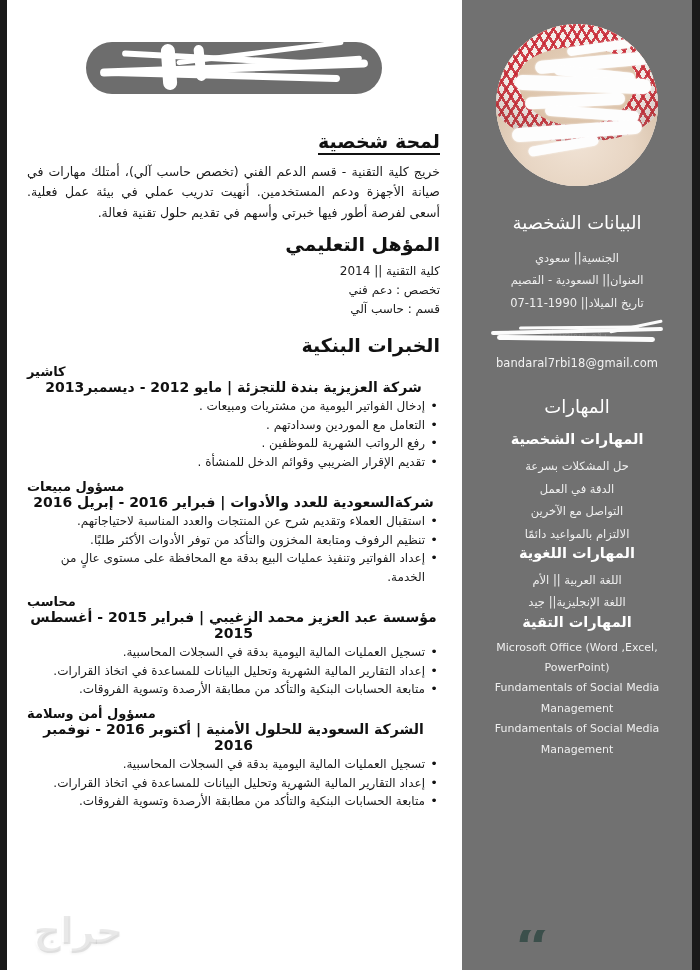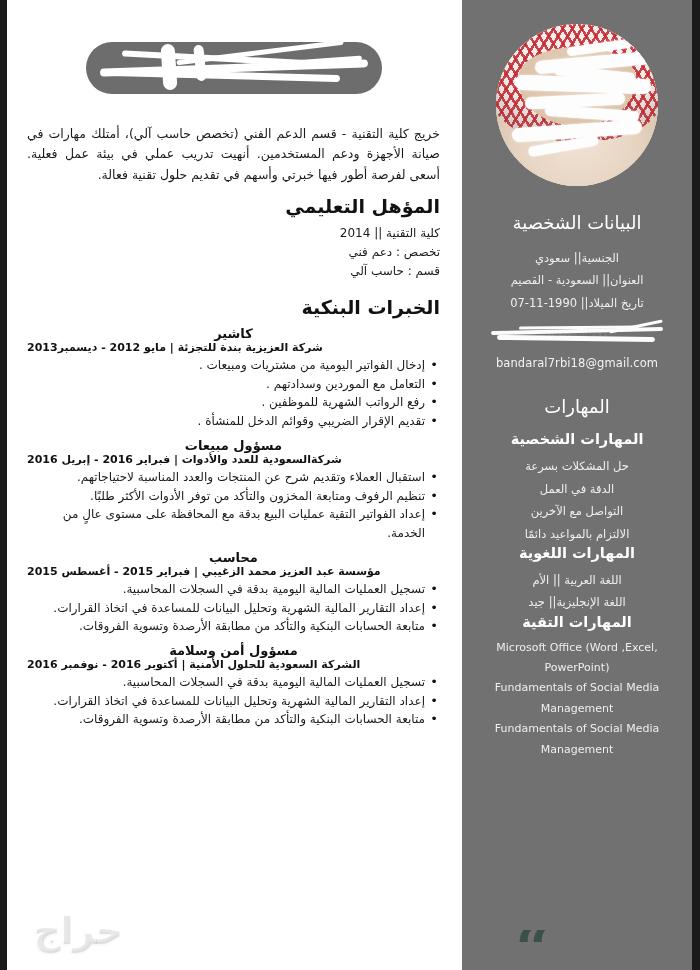--- a/index.html
+++ b/index.html
@@ -175,25 +175,25 @@
   .h1-row { text-align:right; }
   .m-para {
     font-size:12.5px; color:#1a1a1a; line-height:1.62;
     text-align:justify; margin-bottom:10px;
   }
   .edu-line {
     font-size:12px; color:#1a1a1a; line-height:1.6; text-align:right;
   }
   .job { margin-top:8px; margin-bottom:4px; }
   .job-title {
-    font-size:13px; font-weight:bold; color:#111111; text-align:center;
+    font-size:13px; font-weight:bold; color:#111111; text-align:left;
   }
   .job-meta {
-    font-size:11px; font-weight:bold; color:#111111;
-    text-align:left; margin-bottom:2px;
+    font-size:14px; font-weight:bold; color:#111111;
+    text-align:center; margin-bottom:2px;
   }
   .job ul { list-style:none; margin:0; padding:0; }
   .job li {
     font-size:12px; color:#1a1a1a; line-height:1.54;
     text-align:right; padding-right:15px; position:relative;
   }
   .job li::before {
     content:"•"; position:absolute; right:2px; top:-1px;
     font-size:13px; color:#111;
   }
@@ -223,20 +223,23 @@
     <div class="name-redact">
       <span class="nr nr1"></span>
         <span class="nr nr2"></span>
         <span class="nr nr3"></span>
       <span class="nr nr4"></span>
         <span class="nr nr5"></span>
         <span class="nr nr6"></span>
       <span class="nr nr7"></span>
     </div>
 
+    <div class="h1-row">
+      <div class="m-h1 underlined">لمحة شخصية</div>
+    </div>
     <p class="m-para">خريج كلية التقنية - قسم الدعم الفني (تخصص حاسب آلي)، أمتلك مهارات في صيانة الأجهزة ودعم المستخدمين. أنهيت تدريب عملي في بيئة عمل فعلية. أسعى لفرصة أطور فيها خبرتي وأسهم في تقديم حلول تقنية فعالة.</p>
 
     <div class="h1-row">
       <div class="m-h1">المؤهل التعليمي</div>
     </div>
     <div class="edu-line">كلية التقنية || 2014</div>
     <div class="edu-line">تخصص : دعم فني</div>
     <div class="edu-line">قسم : حاسب آلي</div>
 
     <div class="spacer-sm"></div>
@@ -255,21 +258,21 @@
         <li>تقديم الإقرار الضريبي وقوائم الدخل للمنشأة .</li>
       </ul>
     </div>
 
     <div class="job">
       <div class="job-title">مسؤول مبيعات</div>
       <div class="job-meta">شركةالسعودية للعدد والأدوات | فبراير 2016 - إبريل 2016</div>
       <ul>
         <li>استقبال العملاء وتقديم شرح عن المنتجات والعدد المناسبة لاحتياجاتهم.</li>
         <li>تنظيم الرفوف ومتابعة المخزون والتأكد من توفر الأدوات الأكثر طلبًا.</li>
-        <li>إعداد الفواتير التقية عمليات البيع بدقة مع المحافظة على مستوى عالٍ من الخدمة.</li>
+        <li>إعداد الفواتير وتنفيذ عمليات البيع بدقة مع المحافظة على مستوى عالٍ من الخدمة.</li>
       </ul>
     </div>
 
     <div class="job">
       <div class="job-title">محاسب</div>
       <div class="job-meta">مؤسسة عبد العزيز محمد الزغيبي | فبراير 2015 - أغسطس 2015</div>
       <ul>
         <li>تسجيل العمليات المالية اليومية بدقة في السجلات المحاسبية.</li>
         <li>إعداد التقارير المالية الشهرية وتحليل البيانات للمساعدة في اتخاذ القرارات.</li>
         <li>متابعة الحسابات البنكية والتأكد من مطابقة الأرصدة وتسوية الفروقات.</li>

